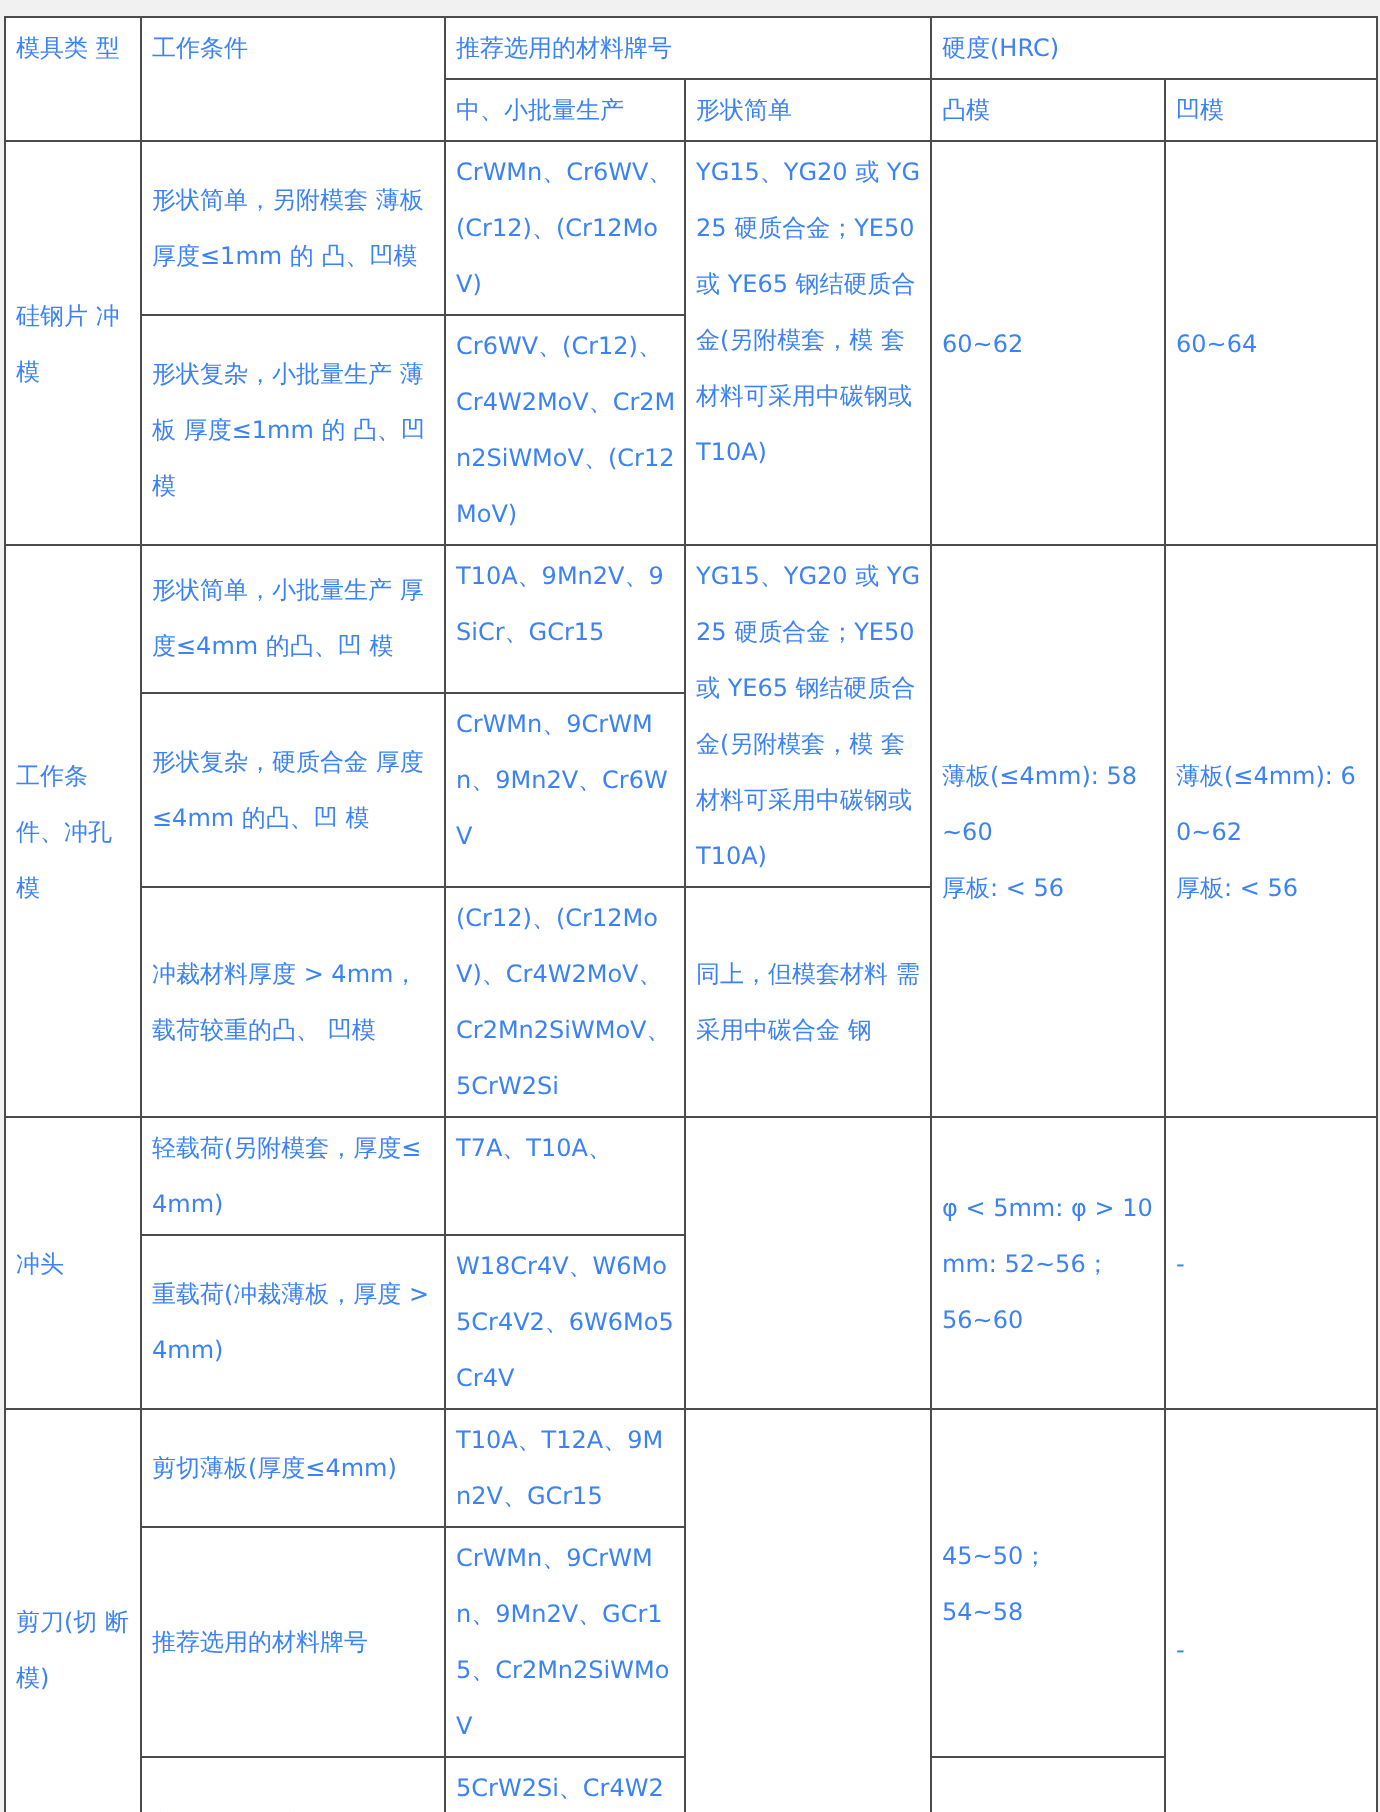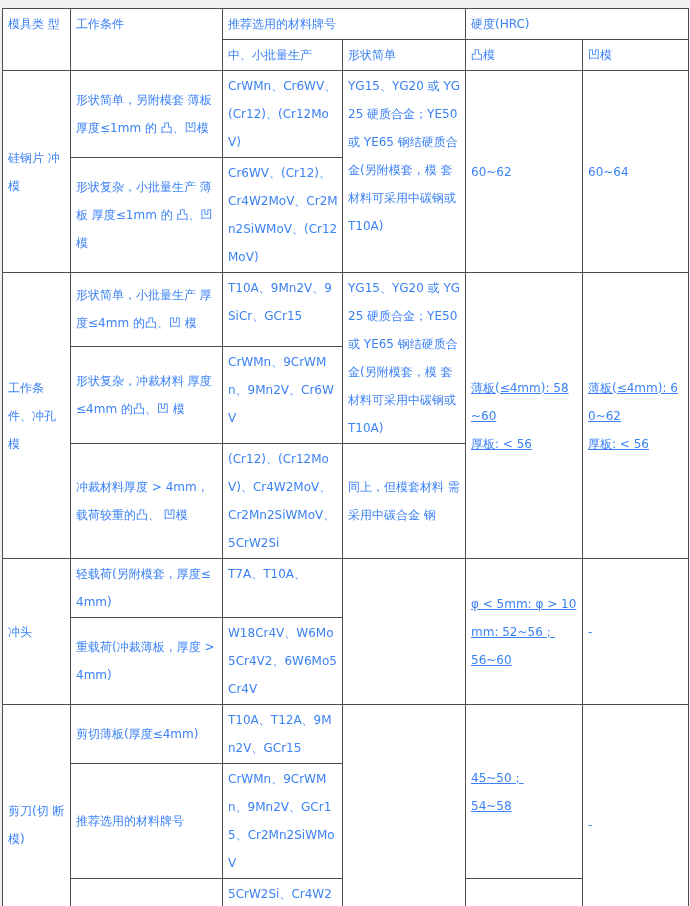--- a/index.html
+++ b/index.html
@@ -26,21 +26,21 @@
     font-size: 12px;
     line-height: 28px;
     color: #3b82f6;
     padding: 1px 4px 1px 5px;
     vertical-align: top;
     text-align: left;
     word-break: break-all;
     overflow: hidden;
   }
   td.mid { vertical-align: middle; }
-  td.pre { white-space: pre-line; text-decoration: underline; }
+  td.pre { white-space: pre-line; }
   td.light-top { border-top-color: #bdbdbd; }
 </style>
 </head>
 <body>
 
 <table class="doc-table">
   <colgroup>
     <col style="width:68px">
     <col style="width:152px">
     <col style="width:120px">
@@ -80,21 +80,21 @@
     <td rowspan="3" class="mid">工作条件、冲孔 模</td>
     <td class="mid">形状简单，小批量生产 厚度≤4mm 的凸、凹 模</td>
     <td>T10A、9Mn2V、9SiCr、GCr15</td>
     <td rowspan="2">YG15、YG20 或 YG25 硬质合金；YE50 或 YE65 钢结硬质合 金(另附模套，模 套材料可采用中碳钢或 T10A)</td>
     <td rowspan="3" class="mid pre">薄板(≤4mm): 58~60
 厚板: &lt; 56</td>
     <td rowspan="3" class="mid pre">薄板(≤4mm): 60~62
 厚板: &lt; 56</td>
   </tr>
   <tr style="height:72px">
-    <td class="mid">形状复杂，冲裁材料 厚度≤4mm 的凸、凹 模</td>
+    <td class="mid">形状复杂，硬质合金 厚度≤4mm 的凸、凹 模</td>
     <td>CrWMn、9CrWMn、9Mn2V、Cr6WV</td>
   </tr>
   <tr style="height:113px">
     <td class="mid">冲裁材料厚度 &gt; 4mm，载荷较重的凸、 凹模</td>
     <td>(Cr12)、(Cr12MoV)、Cr4W2MoV、Cr2Mn2SiWMoV、5CrW2Si</td>
     <td class="mid">同上，但模套材料 需采用中碳合金 钢</td>
   </tr>
 
   <tr style="height:58px">
     <td rowspan="2" class="mid">冲头</td>

